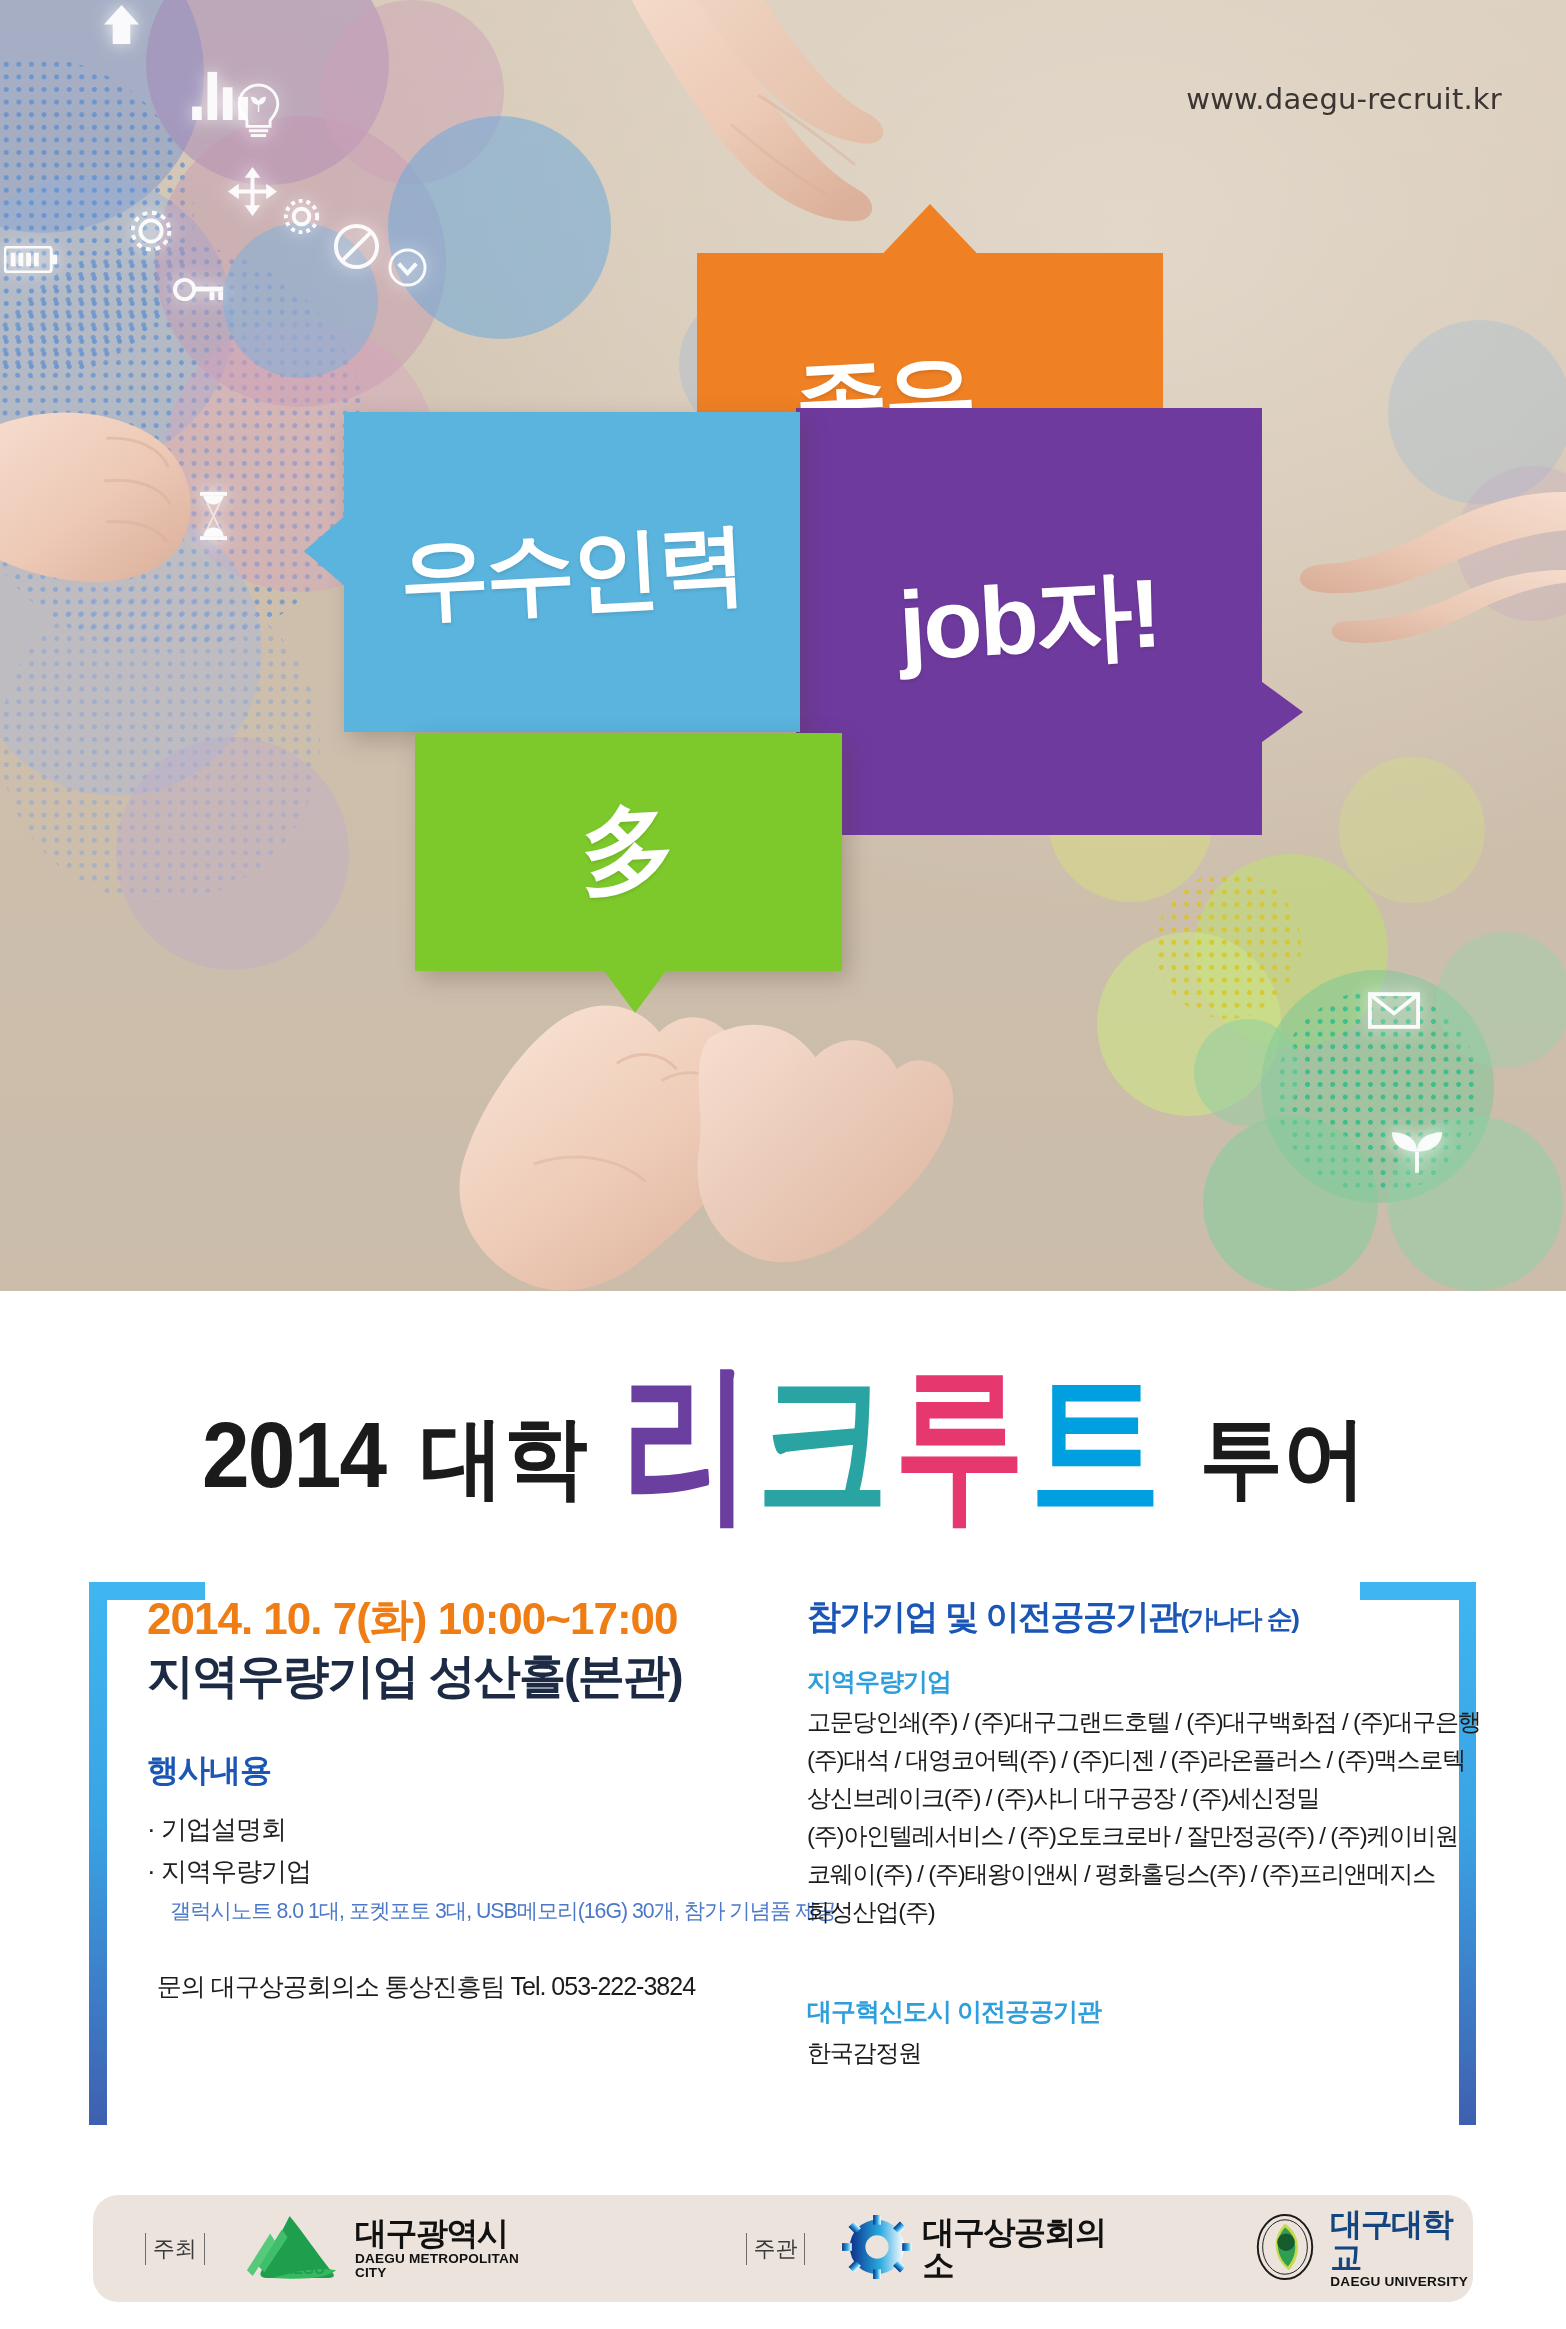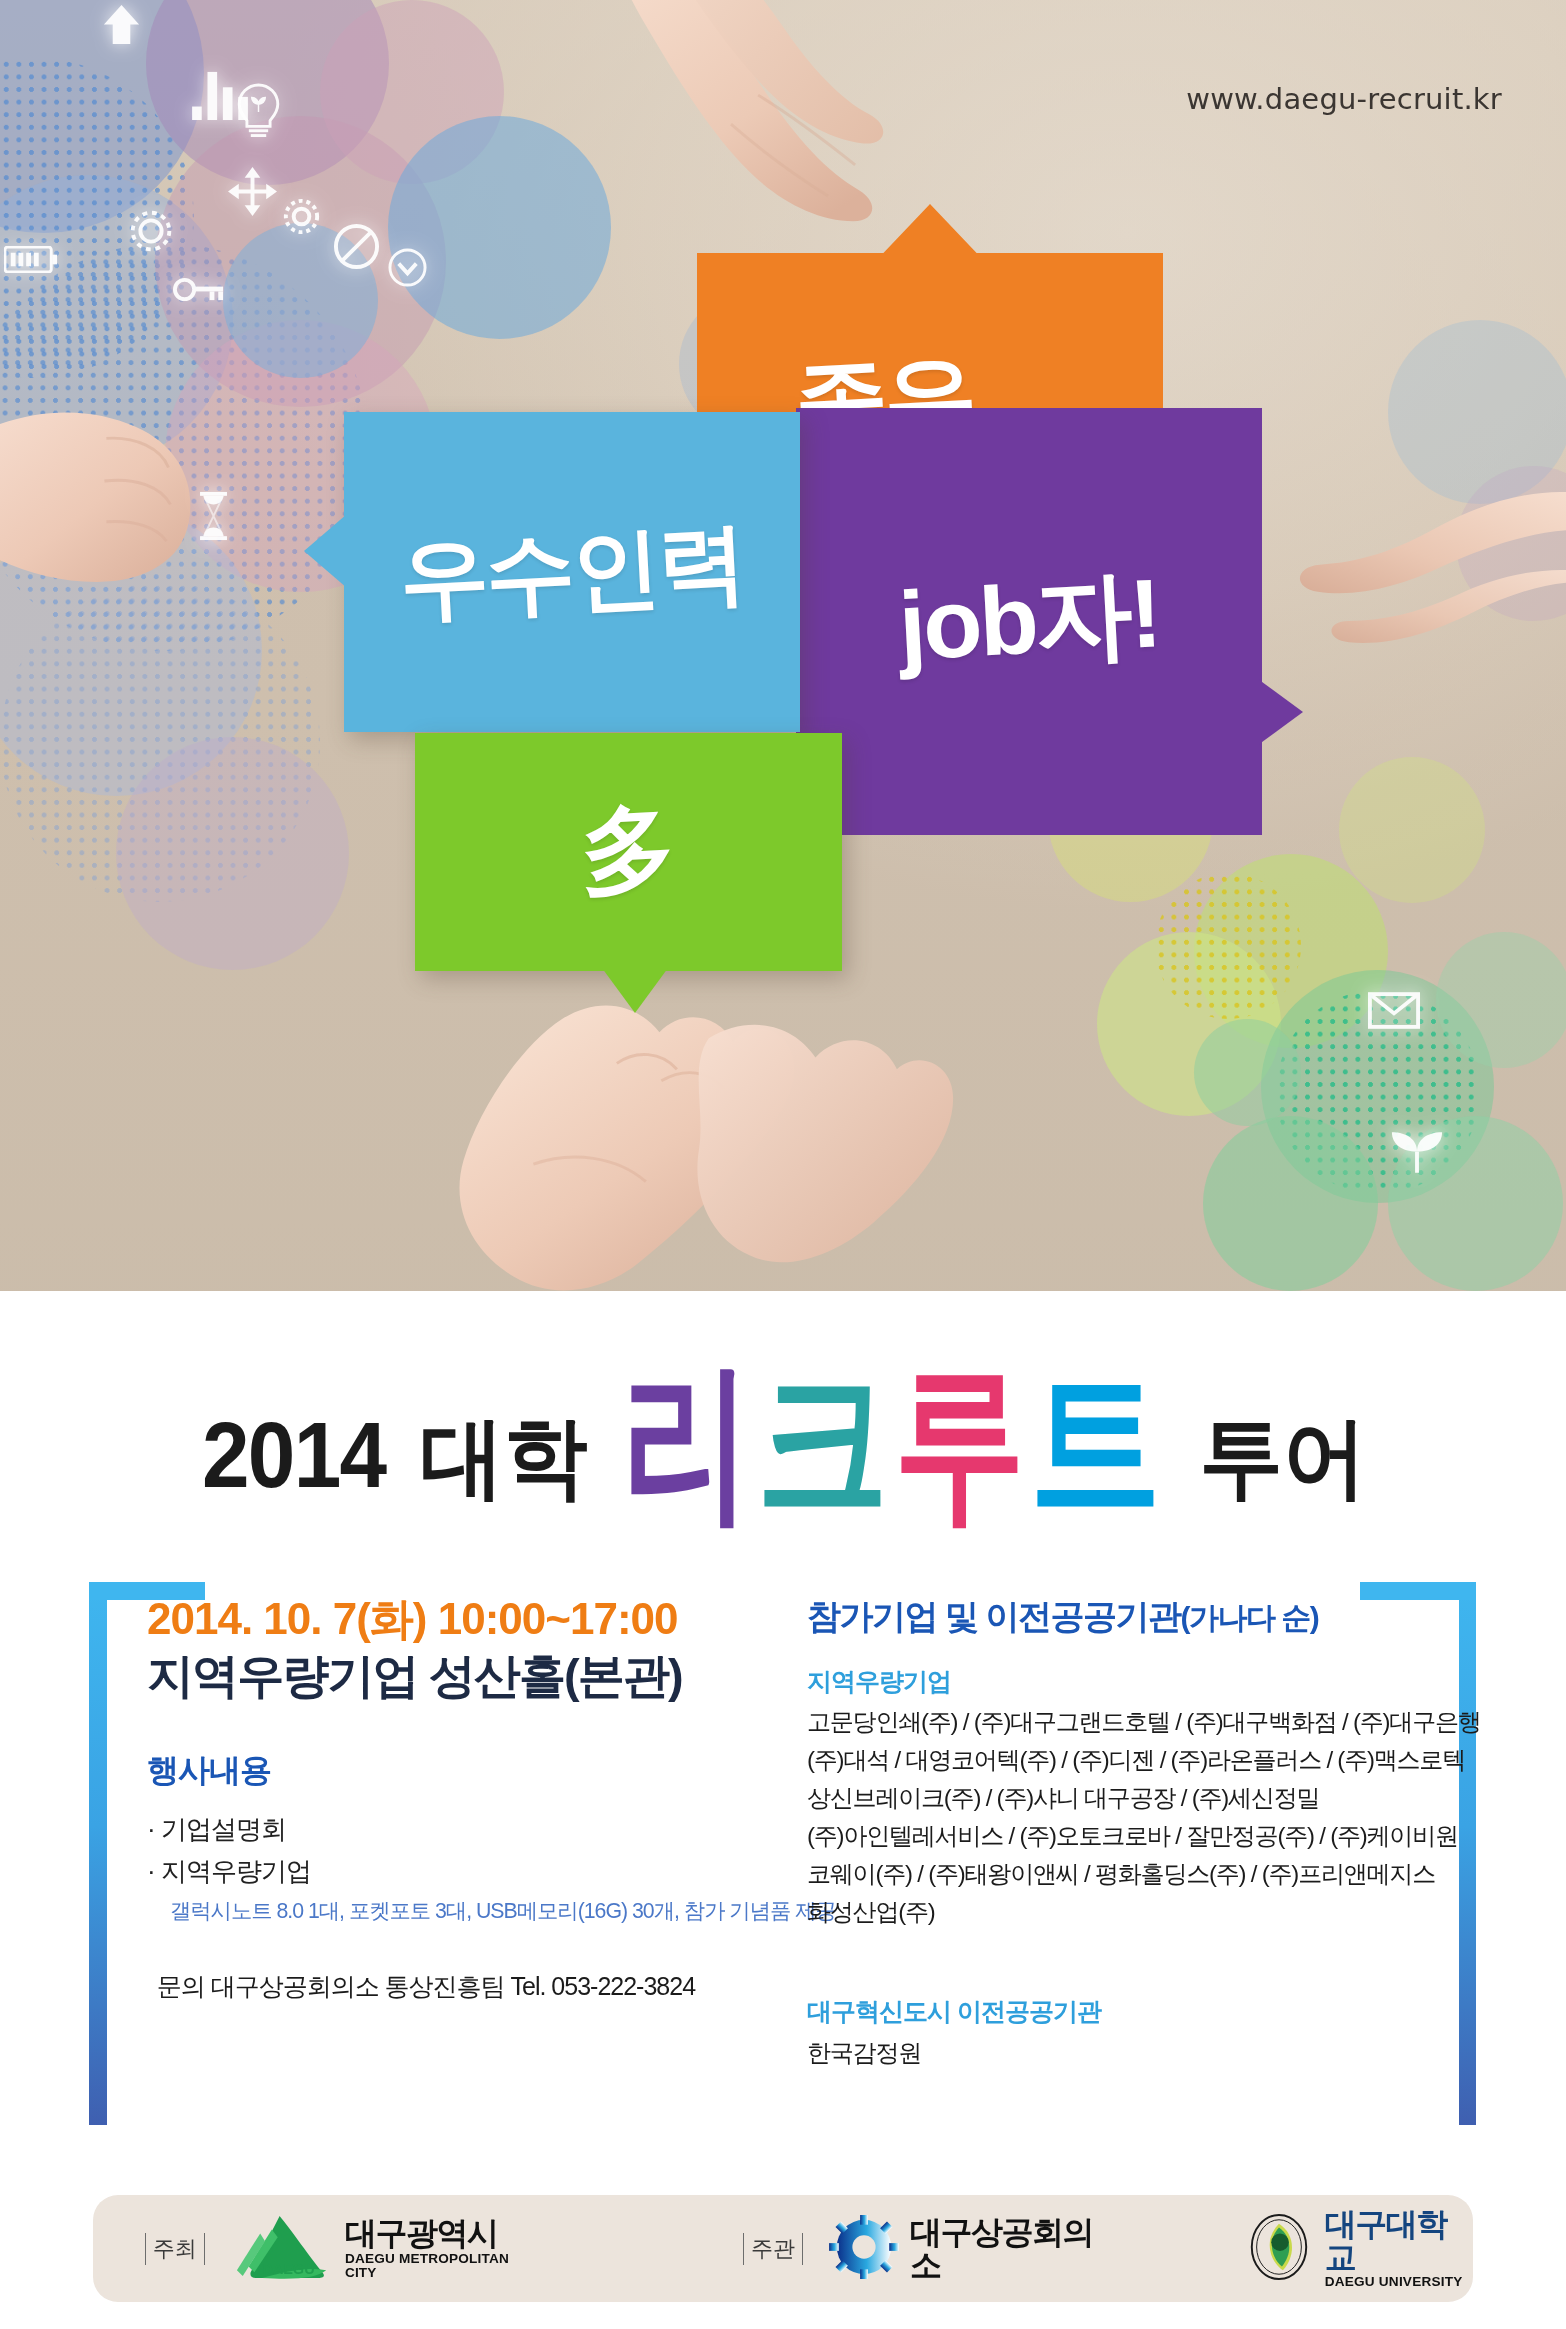--- a/index.html
+++ b/index.html
@@ -127,41 +127,41 @@
   }
   .contact{
     font-size:25px; color:#1b1b1b; letter-spacing:-1px; margin-top:45px;
     margin-left:9.7px; white-space:nowrap;
   }
 
   .r-title{
     font-size:34px; font-weight:700; color:#1a56b5; letter-spacing:-1.5px;
     white-space:nowrap;
   }
-  .r-title .sfx{ font-size:30px; }
+  .r-title .sfx{ font-size:26px; }
   .r-sub{
     font-size:25px; font-weight:700; color:#2e9fdc; letter-spacing:-1px;
     margin-top:25px;
   }
   .r-line{
     font-size:24px; color:#1b1b1b; letter-spacing:-1.2px; line-height:1.58;
     white-space:nowrap;
   }
   .r-gap{ height:39px; }
 
   
   .footer{
     position:absolute; left:93px; top:2195px; width:1380px; height:107px;
     background:#ece4dc; border-radius:25px;
     display:flex; align-items:center;
   }
   .f-tag{
     font-size:22px; color:#3a3a3a; letter-spacing:0px;
     border-left:1.9px solid #6d6d6d; border-right:1.9px solid #6d6d6d;
-    padding:1px 6.8px; margin:0 15px; white-space:nowrap;
+    padding:1px 6.8px; margin:0 25px; white-space:nowrap;
   }
   .f-logo{ display:flex; align-items:center; gap:10.7px; }
   .f-logo .ltext{ line-height:1.02; }
   .f-kr{ font-size:32px; font-weight:700; color:#111; letter-spacing:-1.5px; display:block; }
   .f-kr.blue{ color:#14457f; }
   .f-en{ font-size:13.6px; font-weight:700; color:#111; letter-spacing:0.2px; display:block; margin-top:1.9px; }
 </style>
 </head>
 <body>
 

